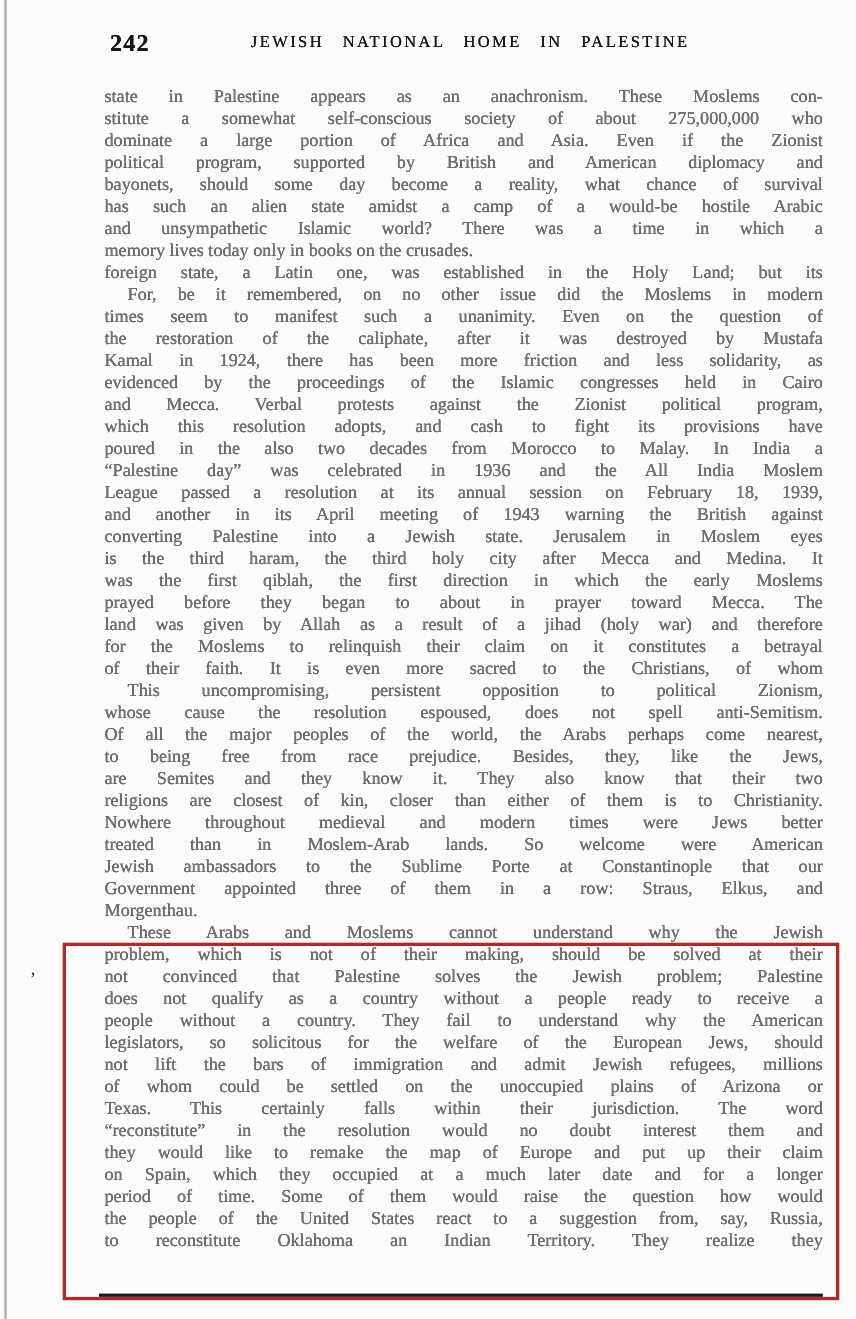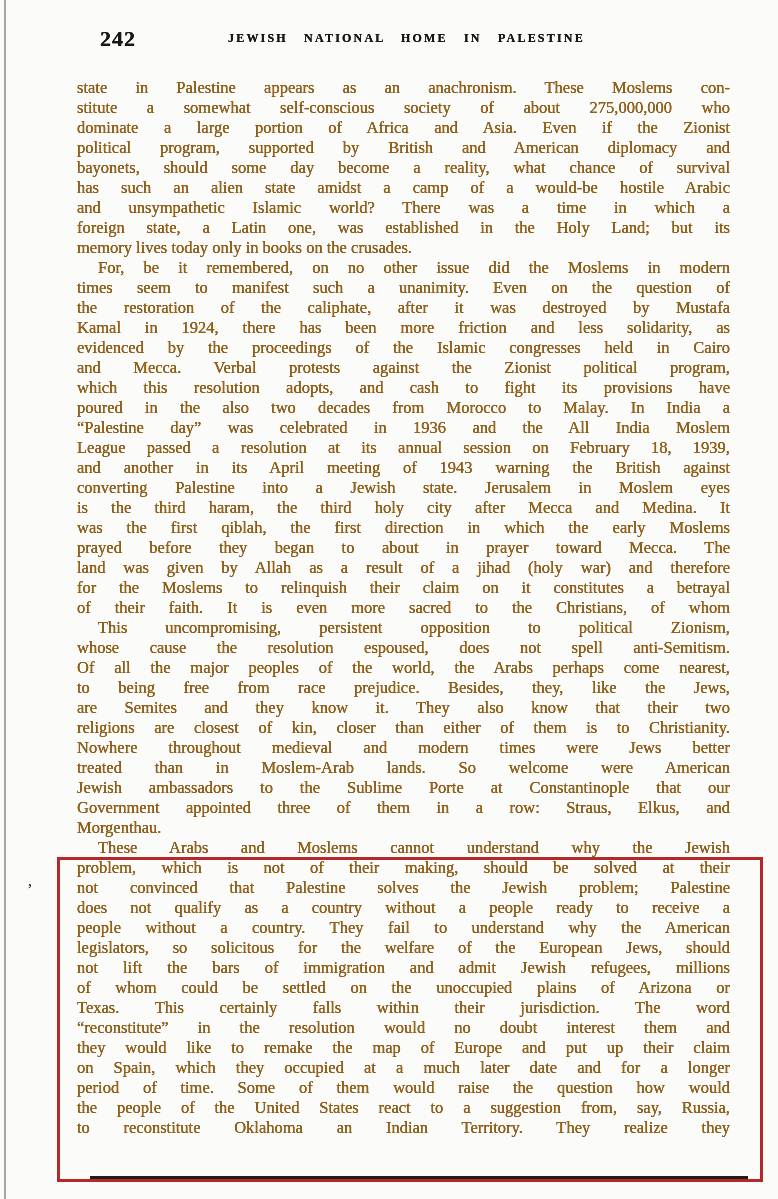--- a/index.html
+++ b/index.html
@@ -17,29 +17,29 @@
   }
   .page-header { position: absolute; top: 0; left: 0; width: 778px; height: 60px; }
   .pagenum {
     position: absolute; left: 100px; top: 26px;
     font-size: 22px; font-weight: bold; color: #161616;
     letter-spacing: 1px;
     text-shadow: 0 0 0.4px #000;
   }
   .running-title {
     position: absolute; left: 228px; top: 31px;
-    font-size: 12px; font-weight: bold; color: #161616;
+    font-size: 15px; font-weight: normal; color: #161616;
     letter-spacing: 2.2px; word-spacing: 11px;
     white-space: nowrap;
     text-shadow: 0 0 0.4px #000;
   }
   .body-text {
-    position: absolute; left: 77px; top: 78px;
+    position: absolute; left: 95px; top: 78px;
     width: 653px;
-    color: #a16207;
+    color: #737373;
     font-size: 16.5px;
     text-shadow: 0 0 0.35px rgba(0,0,0,0.85);
   }
   .para { margin: 0; padding: 0; }
   .line {
     height: 20px; line-height: 20px;
     text-align: justify;
     text-align-last: justify;
     overflow: hidden;
     white-space: normal;
@@ -78,22 +78,22 @@
 
 <main class="body-text" id="body-text">
     <div class="para">
       <div class="line">state in Palestine appears as an anachronism. These Moslems con-</div>
       <div class="line">stitute a somewhat self-conscious society of about 275,000,000 who</div>
       <div class="line">dominate a large portion of Africa and Asia. Even if the Zionist</div>
       <div class="line">political program, supported by British and American diplomacy and</div>
       <div class="line">bayonets, should some day become a reality, what chance of survival</div>
       <div class="line">has such an alien state amidst a camp of a would-be hostile Arabic</div>
       <div class="line">and unsympathetic Islamic world? There was a time in which a</div>
+      <div class="line endline">memory lives today only in books on the crusades.</div>
       <div class="line">foreign state, a Latin one, was established in the Holy Land; but its</div>
-      <div class="line endline">memory lives today only in books on the crusades.</div>
     </div>
     <div class="para">
       <div class="line first">For, be it remembered, on no other issue did the Moslems in modern</div>
       <div class="line">times seem to manifest such a unanimity. Even on the question of</div>
       <div class="line">the restoration of the caliphate, after it was destroyed by Mustafa</div>
       <div class="line">Kamal in 1924, there has been more friction and less solidarity, as</div>
       <div class="line">evidenced by the proceedings of the Islamic congresses held in Cairo</div>
       <div class="line">and Mecca. Verbal protests against the Zionist political program,</div>
       <div class="line">which this resolution adopts, and cash to fight its provisions have</div>
       <div class="line">poured in the also two decades from Morocco to Malay. In India a</div>

